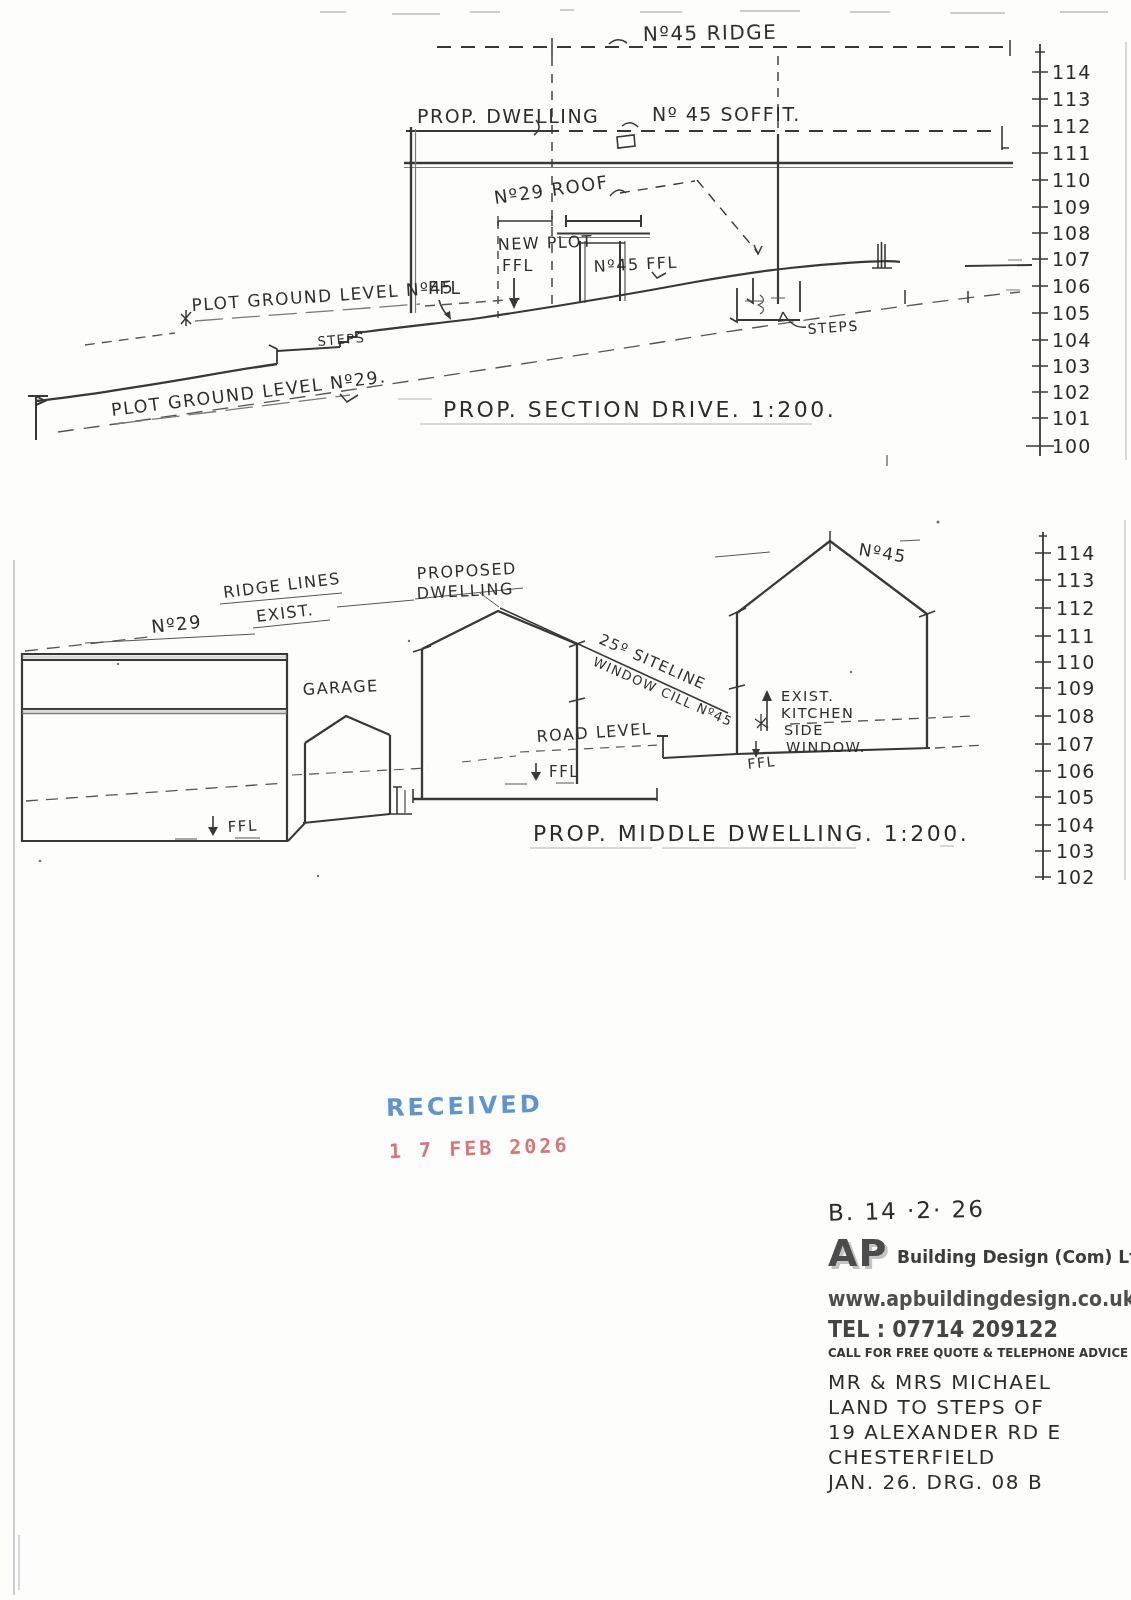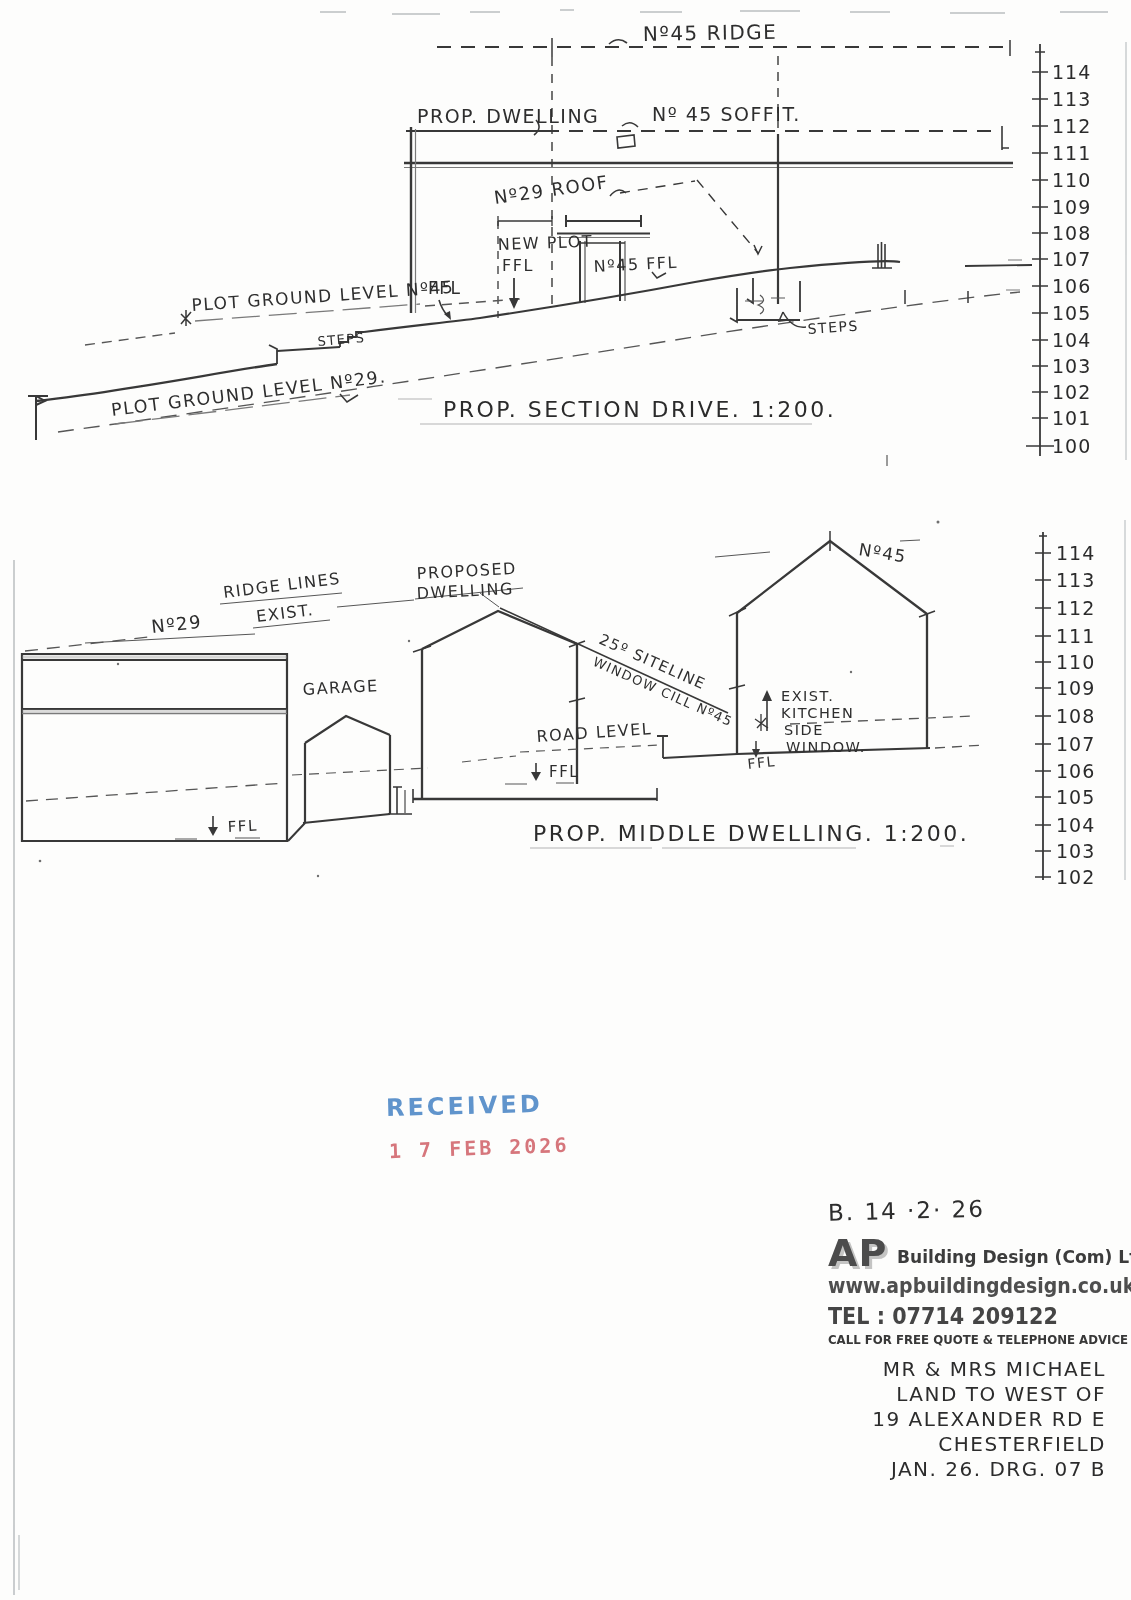--- a/index.html
+++ b/index.html
@@ -17,32 +17,32 @@
   
   .stamp-received{position:absolute;left:386px;top:1092px;color:#4b86c6;font-size:24px;
       letter-spacing:3px;font-weight:bold;opacity:.88;transform:rotate(-1.5deg);}
   .stamp-date{position:absolute;left:389px;top:1136px;color:#d05f66;font-size:20px;
       font-family:"DejaVu Sans Mono",monospace;font-weight:bold;letter-spacing:3px;
       opacity:.85;transform:rotate(-2deg);}
   
   .footer{position:absolute;left:828px;top:1196px;width:278px;color:#3a3a3a;}
   .refline{font-size:23px;letter-spacing:2px;color:#2d2d2d;transform:rotate(-1.5deg);
       margin-bottom:14px;}
-  .logorow{display:flex;align-items:flex-end;gap:10px;margin-bottom:4px;}
+  .logorow{display:flex;align-items:flex-end;gap:10px;margin-bottom:17px;}
   .ap{font-size:38px;font-weight:bold;color:#4c4c4c;line-height:34px;
       text-shadow:3px 3px 0 rgba(90,90,90,.35);letter-spacing:1px;}
   .company{font-size:18px;font-weight:bold;color:#3c3c3c;transform:scaleX(.95);
       transform-origin:left bottom;white-space:nowrap;padding-bottom:3px;}
   .website{font-size:21px;font-weight:bold;color:#4e4e4e;transform:scaleX(.9);
       transform-origin:left;white-space:nowrap;margin-bottom:5px;}
   .telrow{font-size:23px;font-weight:bold;color:#454545;transform:scaleX(.9);
       transform-origin:left;white-space:nowrap;margin-bottom:3px;}
   .tagline{font-size:12.5px;font-weight:bold;color:#383838;transform:scaleX(.94);
       transform-origin:left;white-space:nowrap;margin-bottom:10px;}
-  .client{font-size:20px;letter-spacing:1.5px;color:#2c2c2c;line-height:25px;text-align:right;}
+  .client{font-size:20px;letter-spacing:1.5px;color:#2c2c2c;line-height:25px;}
   .client div{white-space:nowrap;}
 </style>
 </head>
 <body>
 
 <div class="page">
 
 <svg width="1131" height="1600" viewBox="0 0 1131 1600">
 
   <g opacity="0.75">
@@ -267,20 +267,20 @@
       <span class="company">Building Design (Com) Ltd</span>
     </div>
     <div class="website">www.apbuildingdesign.co.uk</div>
     <div class="telrow">
       <span>TEL :</span>
       <span>07714 209122</span>
     </div>
     <div class="tagline">CALL FOR FREE QUOTE &amp; TELEPHONE ADVICE</div>
     <div class="client">
       <div>MR &amp; MRS  MICHAEL</div>
-      <div>LAND TO WEST  OF</div>
+      <div>LAND TO STEPS  OF</div>
       <div>19  ALEXANDER RD E</div>
       <div>CHESTERFIELD</div>
-      <div>JAN. 26.   DRG. 07 B</div>
+      <div>JAN. 26.   DRG. 08 B</div>
     </div>
   </div>
 
 </div>
 
 </body></html>

